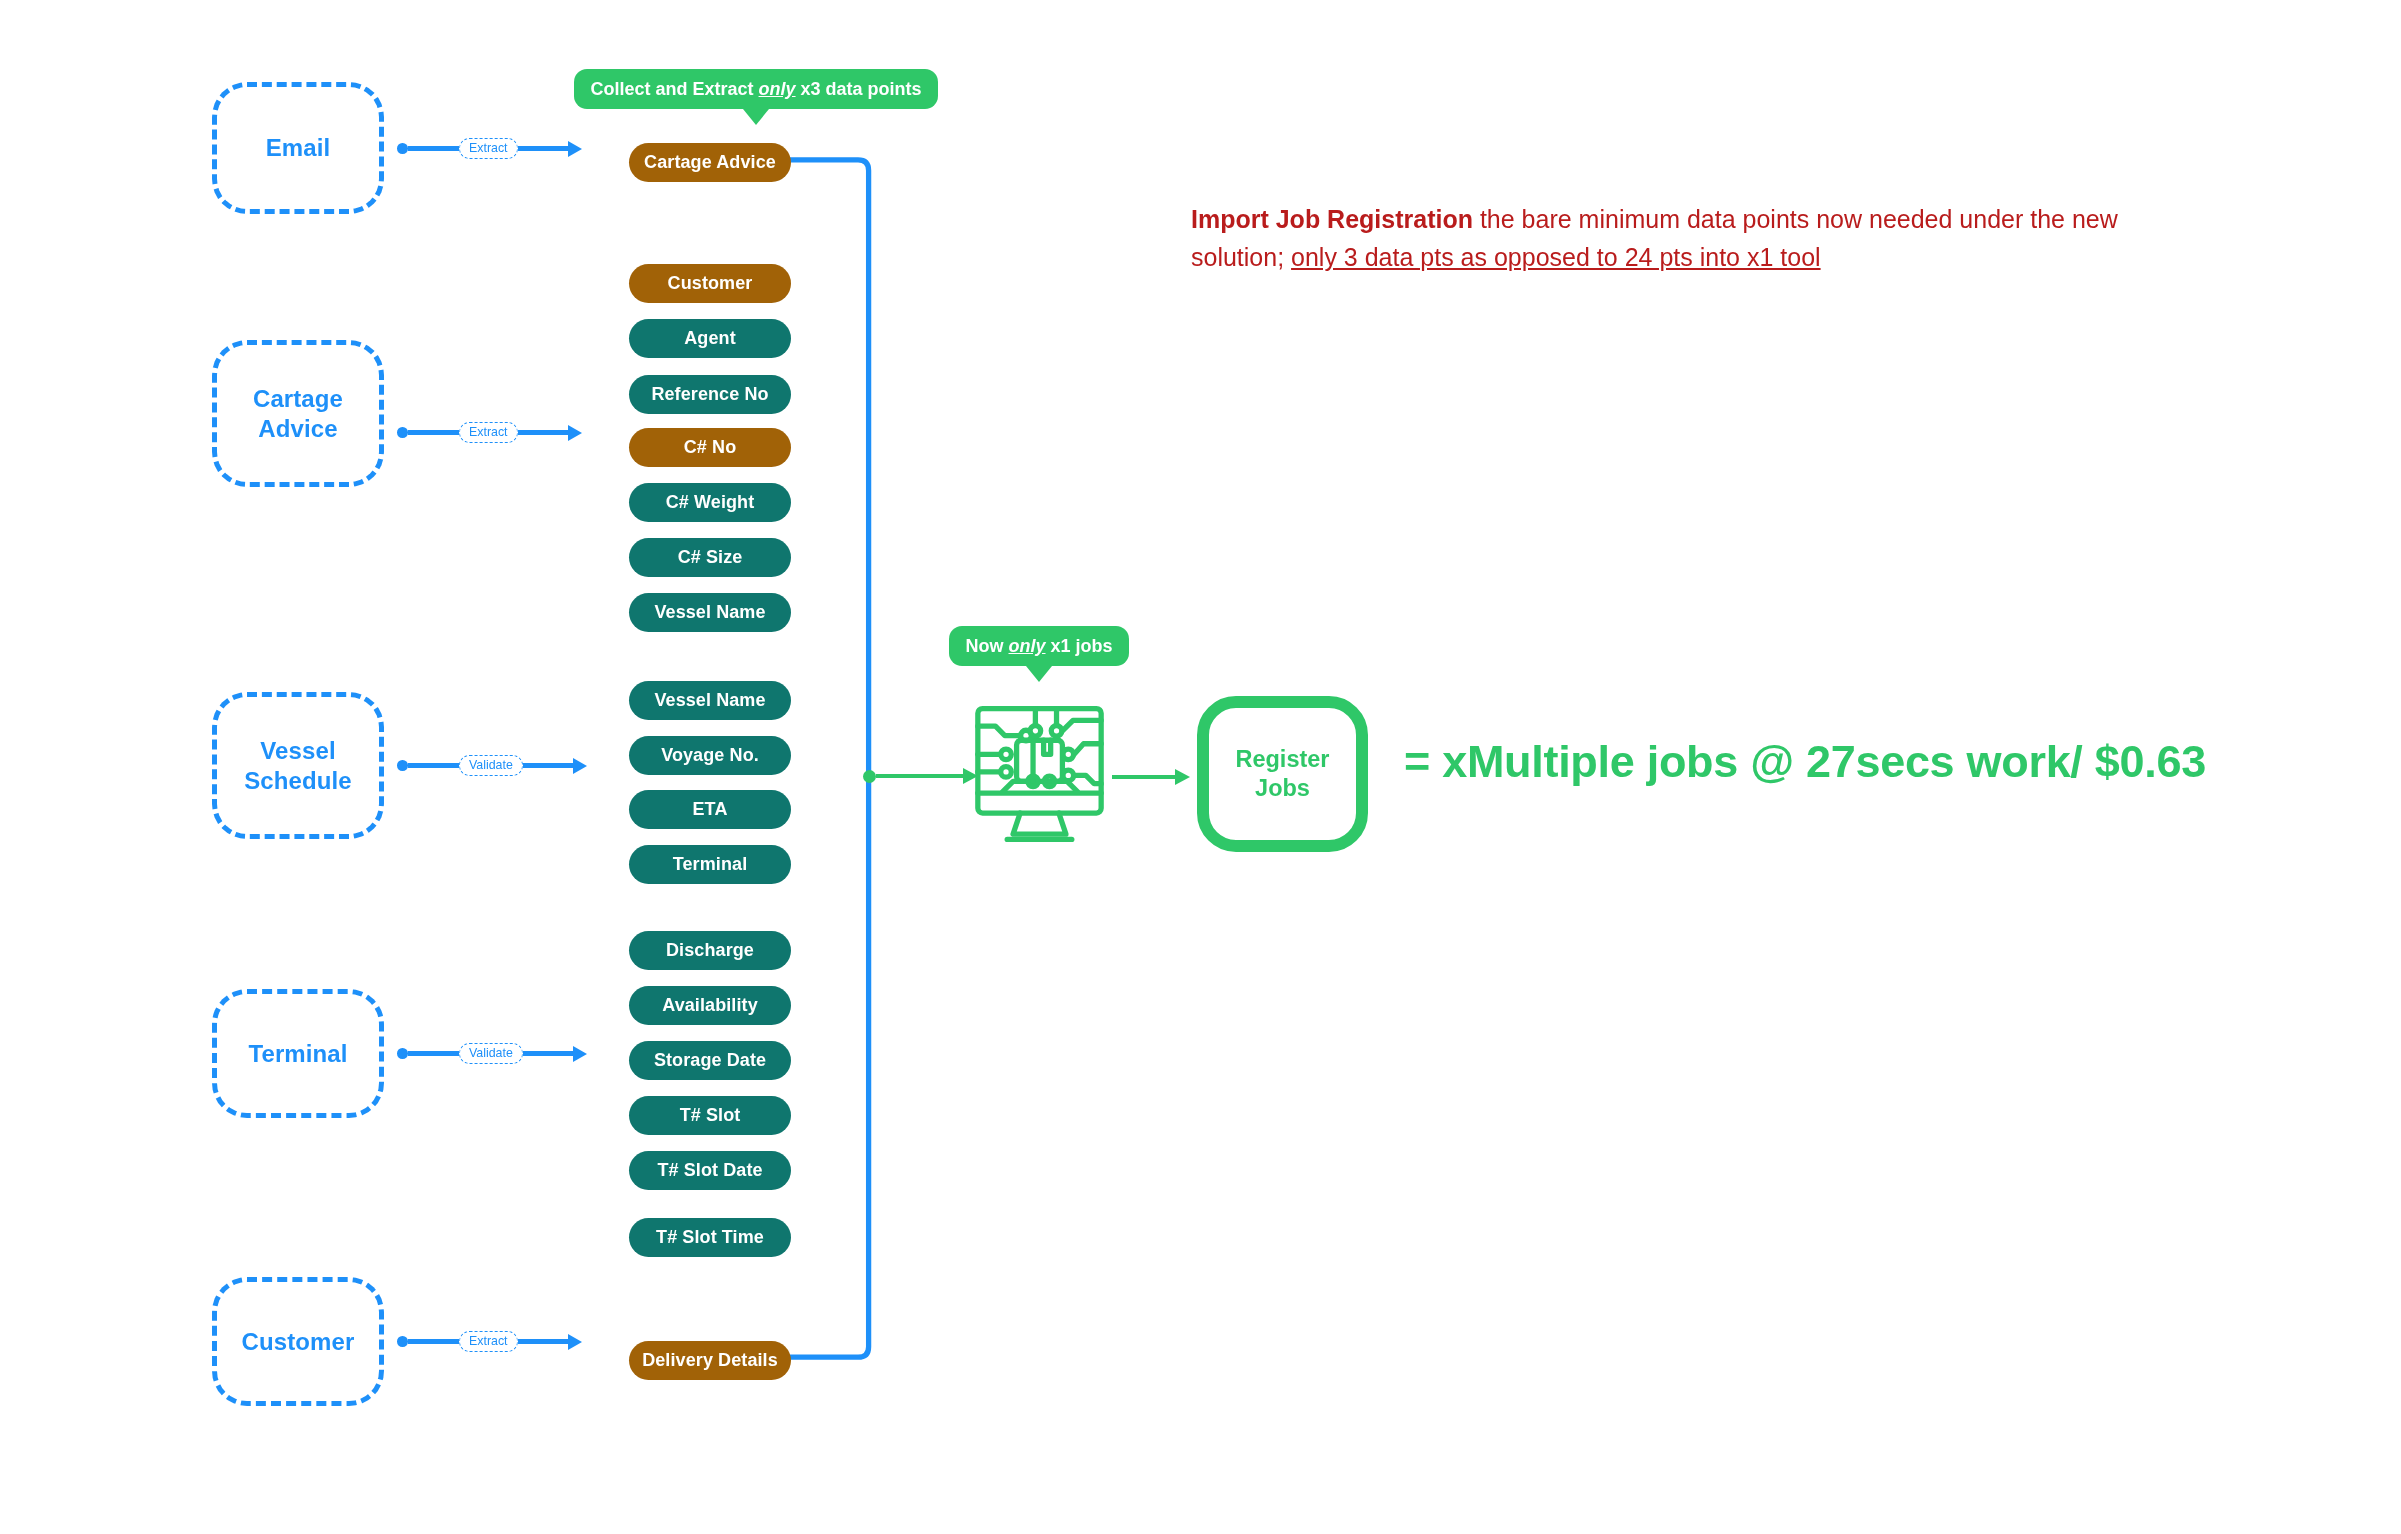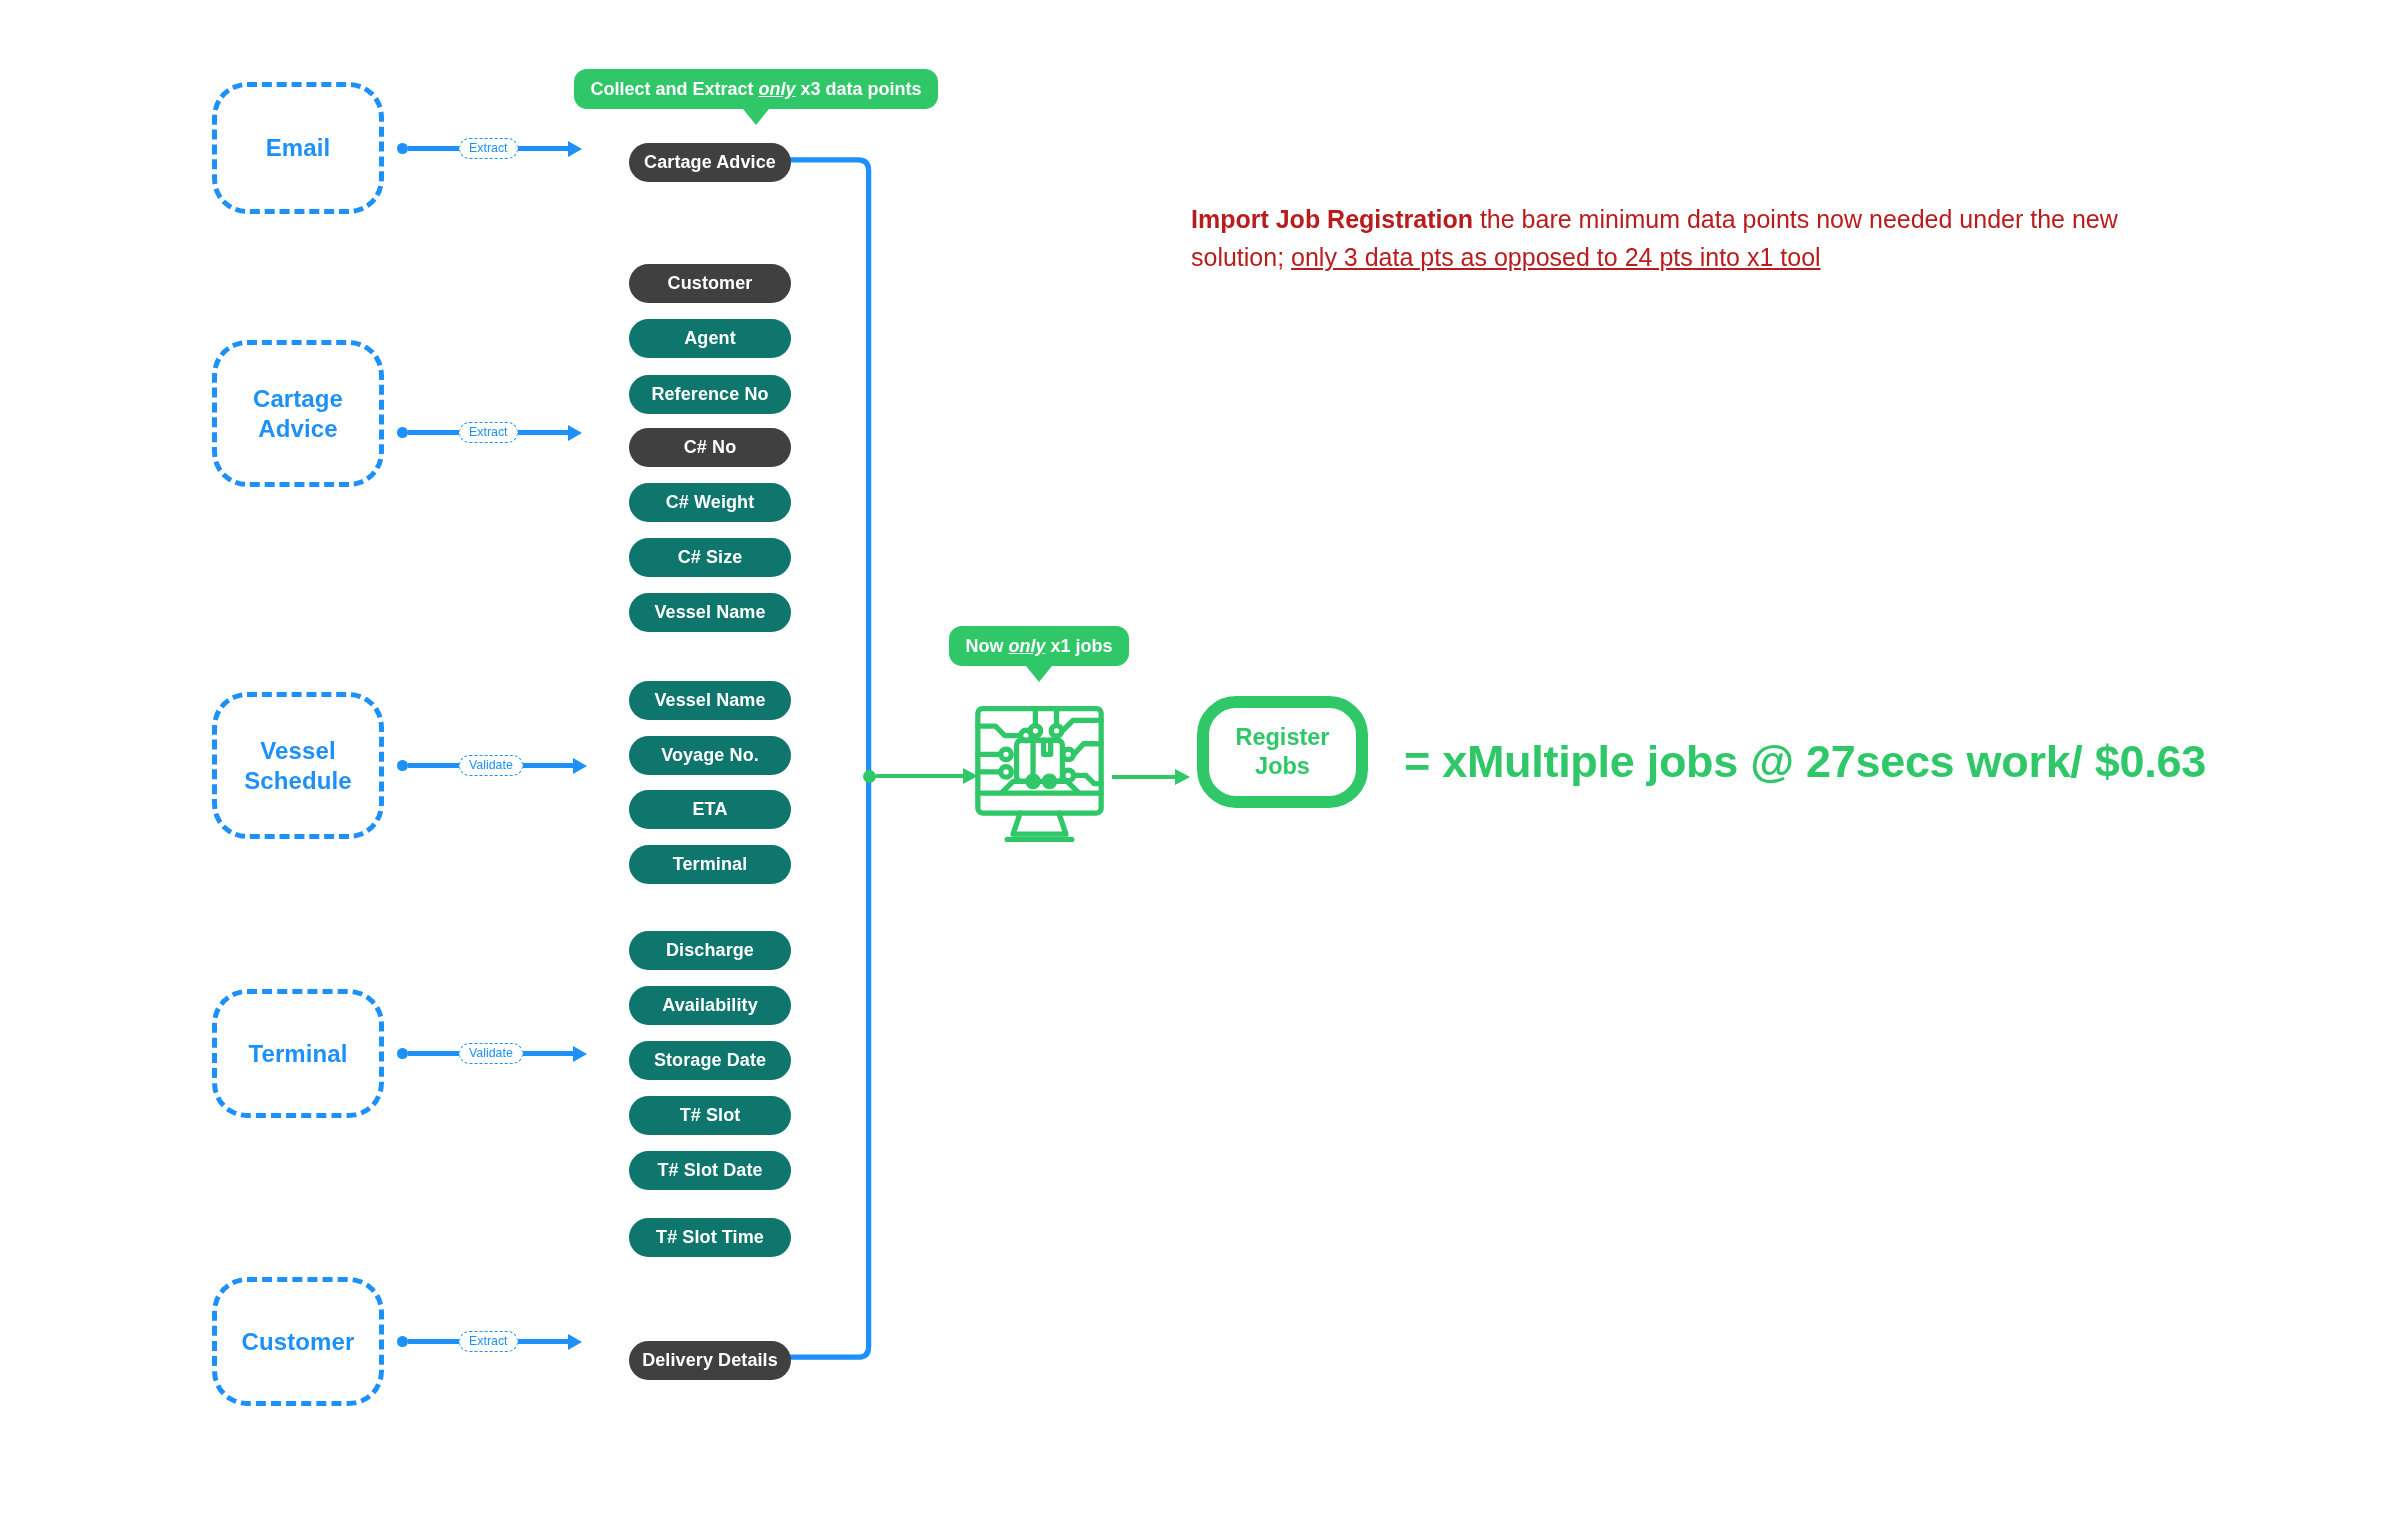--- a/index.html
+++ b/index.html
@@ -81,21 +81,21 @@
     display: flex;
     align-items: center;
     justify-content: center;
     color: #ffffff;
     font-weight: bold;
     font-size: 18px;
     letter-spacing: 0.1px;
     white-space: nowrap;
   }
   .pill.blue  { background: #0f766e; }
-  .pill.magenta { background: #404040; }
+  .pill.magenta { background: #a16207; }
 
   
   .callout {
     position: absolute;
     background: #2FC768;
     color: #ffffff;
     font-weight: bold;
     border-radius: 13px;
     padding: 10.6px 16.5px 11.8px;
     font-size: 18px;
@@ -135,21 +135,21 @@
     border-top: 8.2px solid transparent;
     border-bottom: 8.2px solid transparent;
     border-left: 15.3px solid #2FC768;
     margin-left: -1.8px;
   }
 
   
   #register-box {
     position: absolute;
     left: 1197px; top: 696px;
-    width: 171px; height: 112px;
+    width: 171px; height: 156px;
     border: 12.4px solid #2FC768;
     border-radius: 39px;
     display: flex;
     align-items: center;
     justify-content: center;
     text-align: center;
     color: #2FC768;
     font-weight: bold;
     font-size: 23.5px;
     line-height: 1.25;

